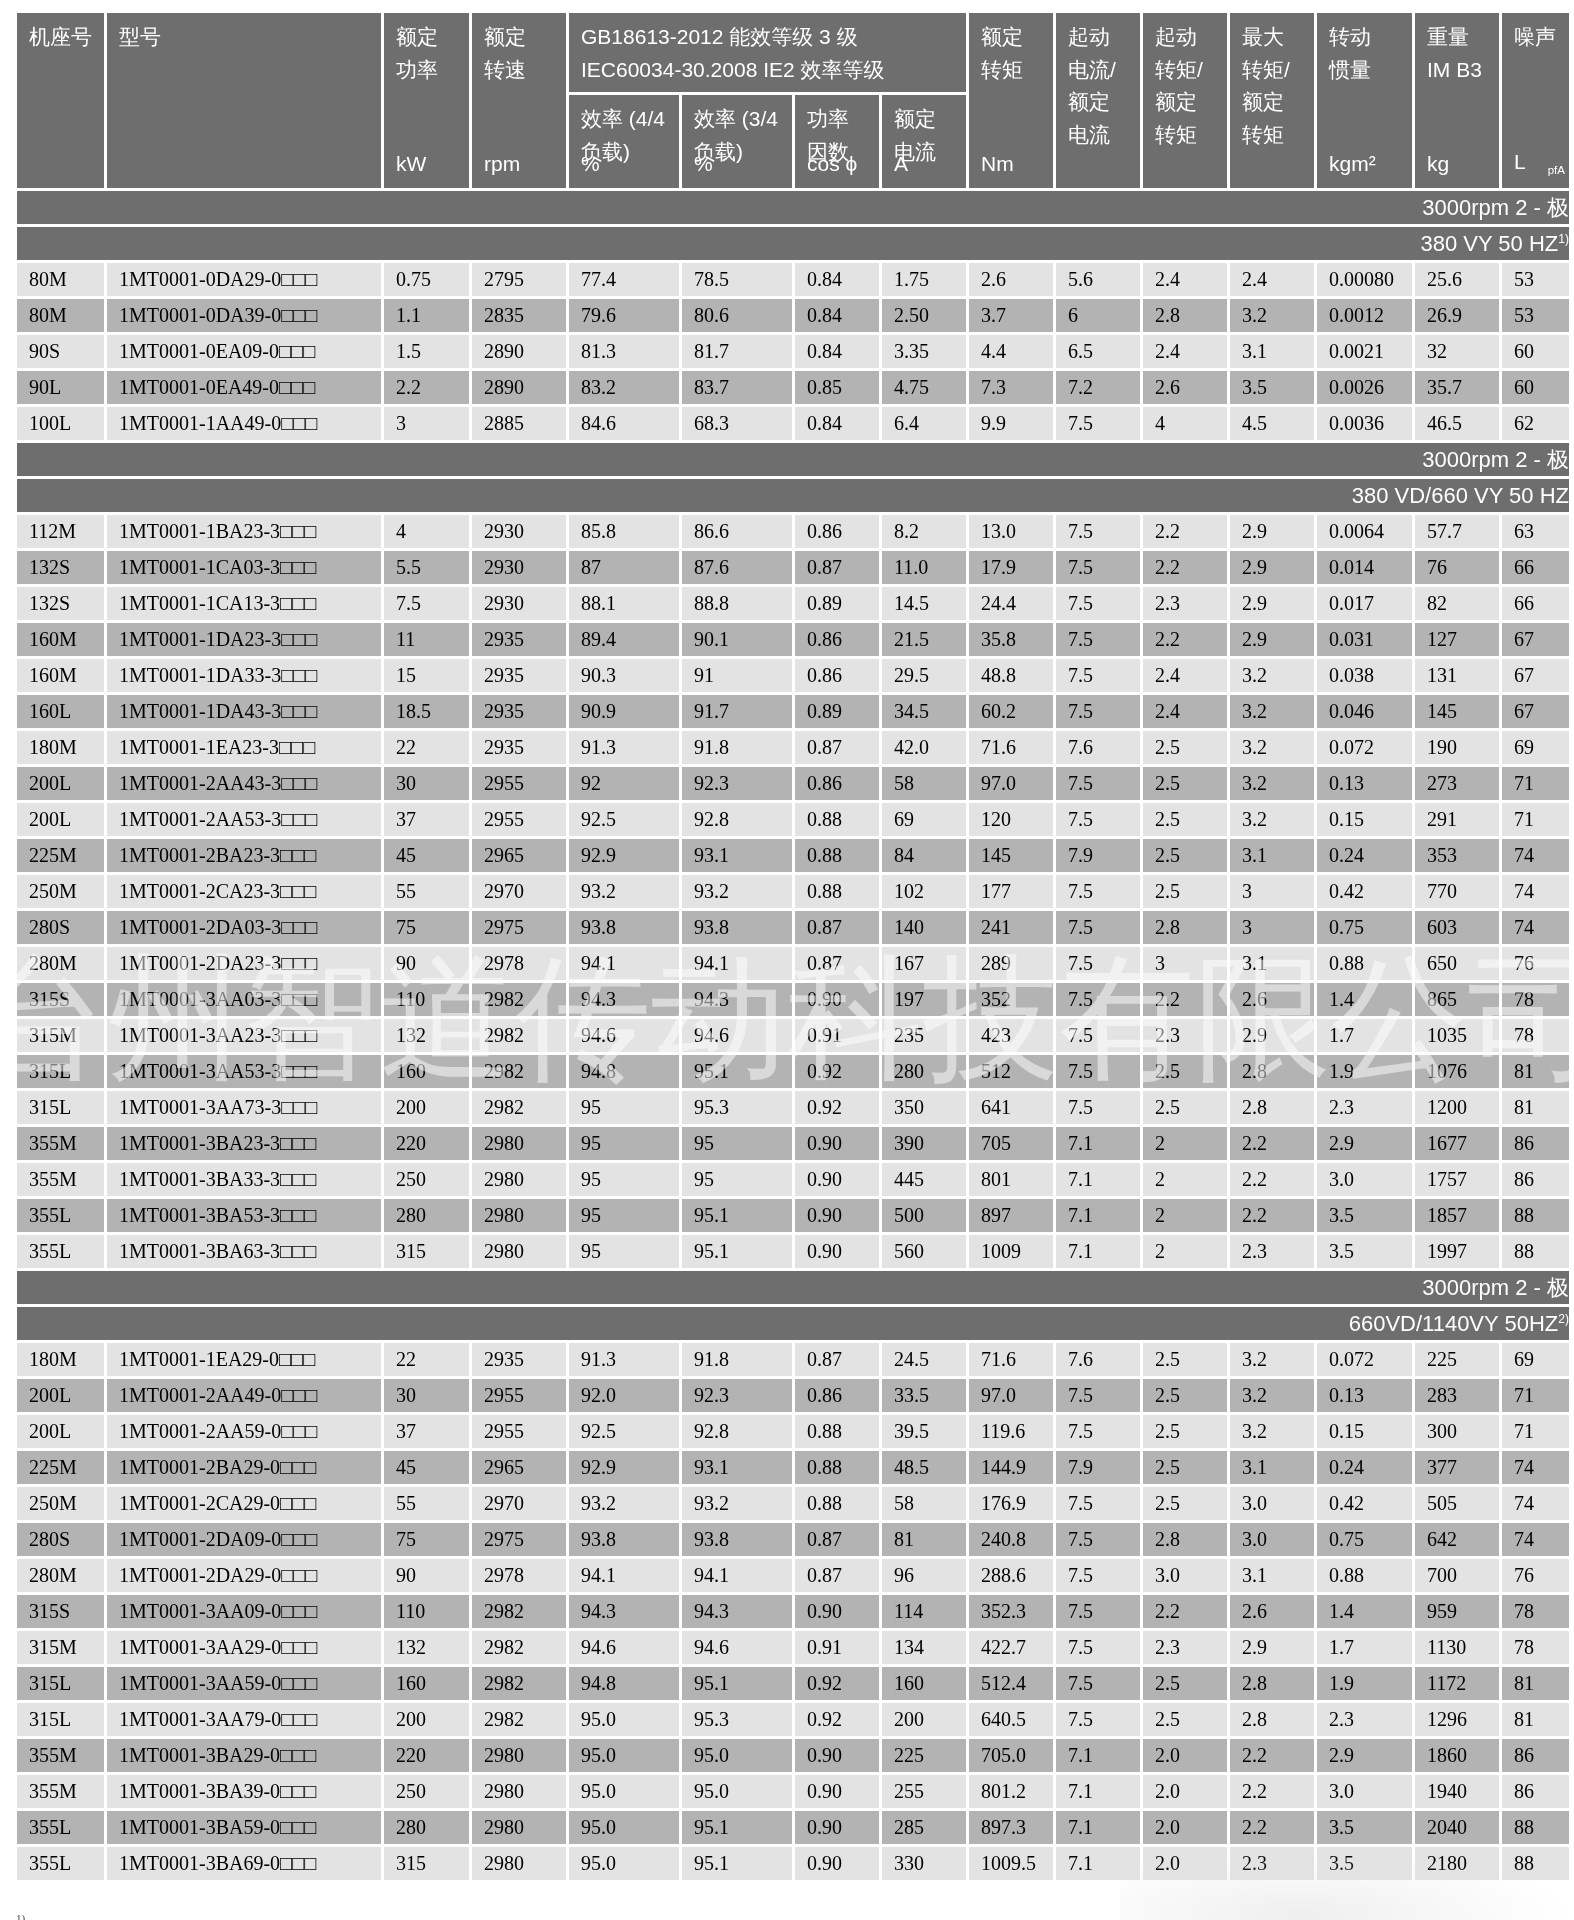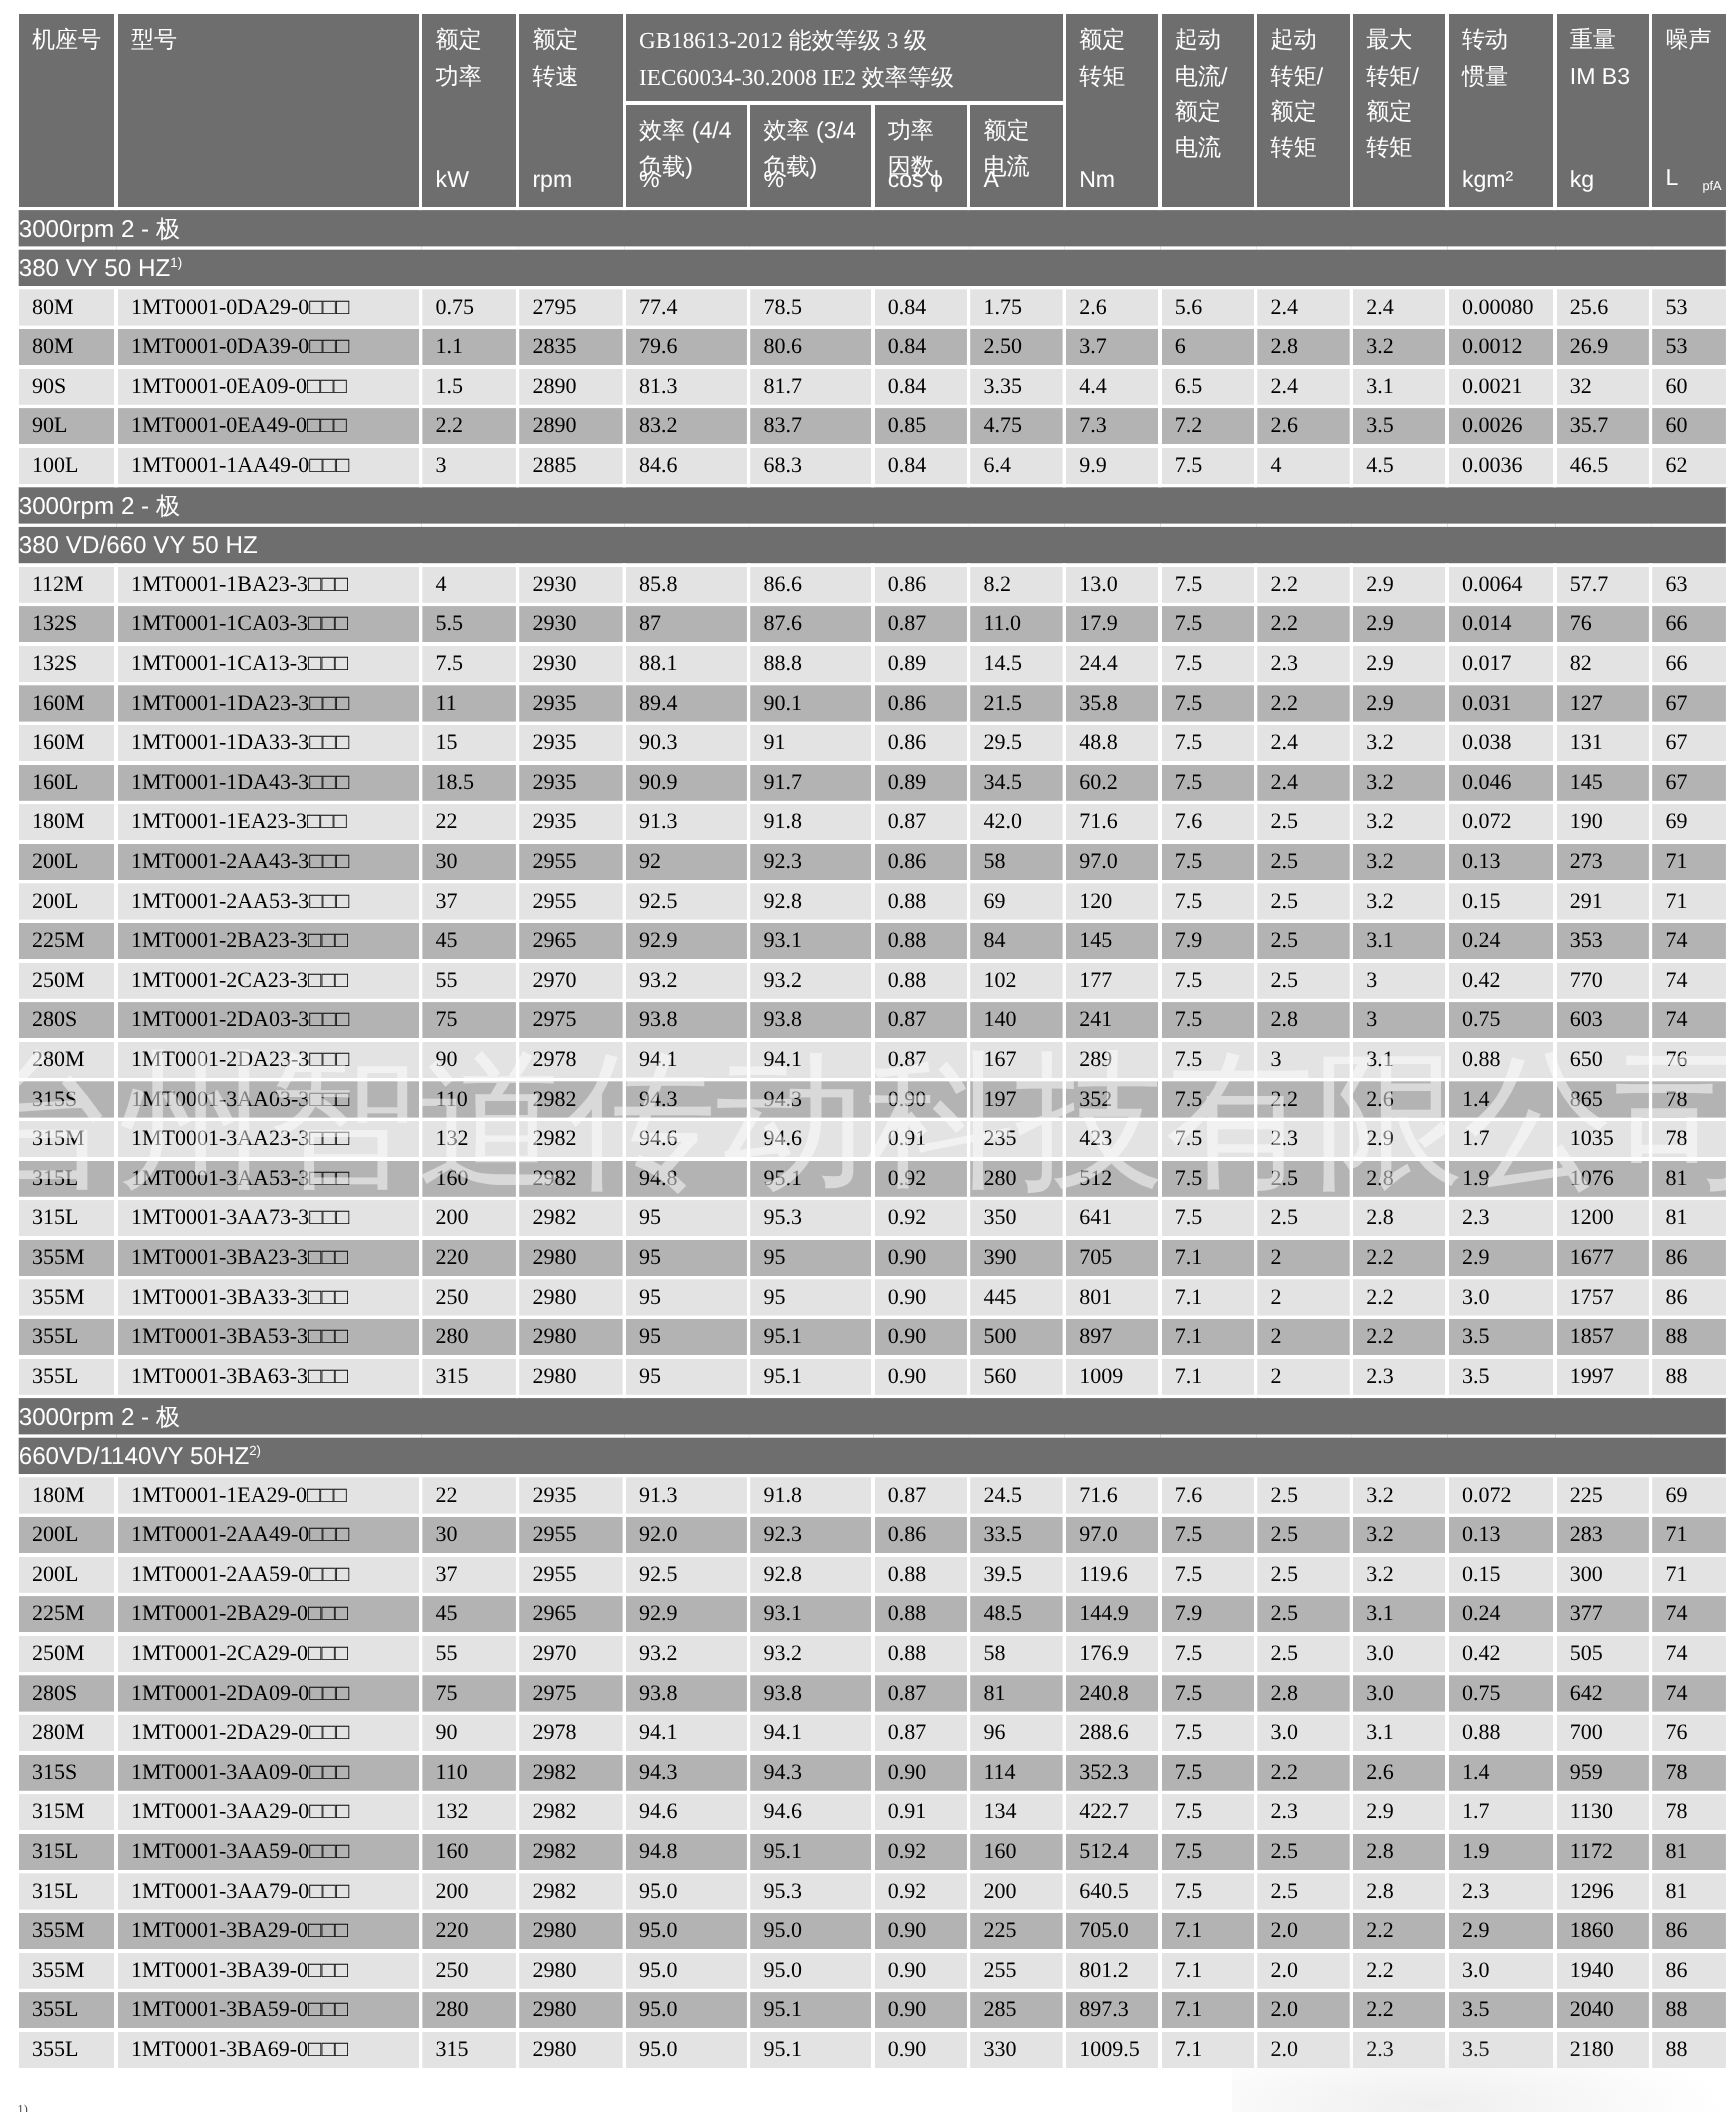--- a/index.html
+++ b/index.html
@@ -20,24 +20,24 @@
 
   
   thead th{background:var(--hdr-gray);color:#fff;font-weight:normal;
            font-size:21px;text-align:left;vertical-align:top;
            position:relative;padding:8px 8px 6px 12px;line-height:1.55;}
   .ht{white-space:pre-line;display:block;}
   .unit{position:absolute;bottom:8px;left:12px;white-space:nowrap;}
   .unit sub{font-size:0.55em;margin-left:22px;}
   tr.h-row1{height:74px;}
   tr.h-row2{height:96px;}
-  .group div{white-space:nowrap;overflow:hidden;font-family:Liberation Serif, serif;}
+  .group div{white-space:nowrap;overflow:hidden;}
 
   
-  tr.section-row td{background:var(--hdr-gray);color:#fff;text-align:left;
+  tr.section-row td{background:var(--hdr-gray);color:#fff;text-align:right;
                     font-size:22px;height:36px;padding:0;}
   tr.section-row td sup{font-size:0.55em;vertical-align:super;}
 
   
   tr.data-row{height:36px;}
   tr.data-row td{font-family:"Liberation Serif","DejaVu Serif",serif;
                  font-size:20px;color:#000;padding:1px 8px 1px 12px;
                  vertical-align:middle;white-space:nowrap;overflow:hidden;}
   tr.row-light td{background:var(--row-light);}
   tr.row-dark td{background:var(--row-dark);}

